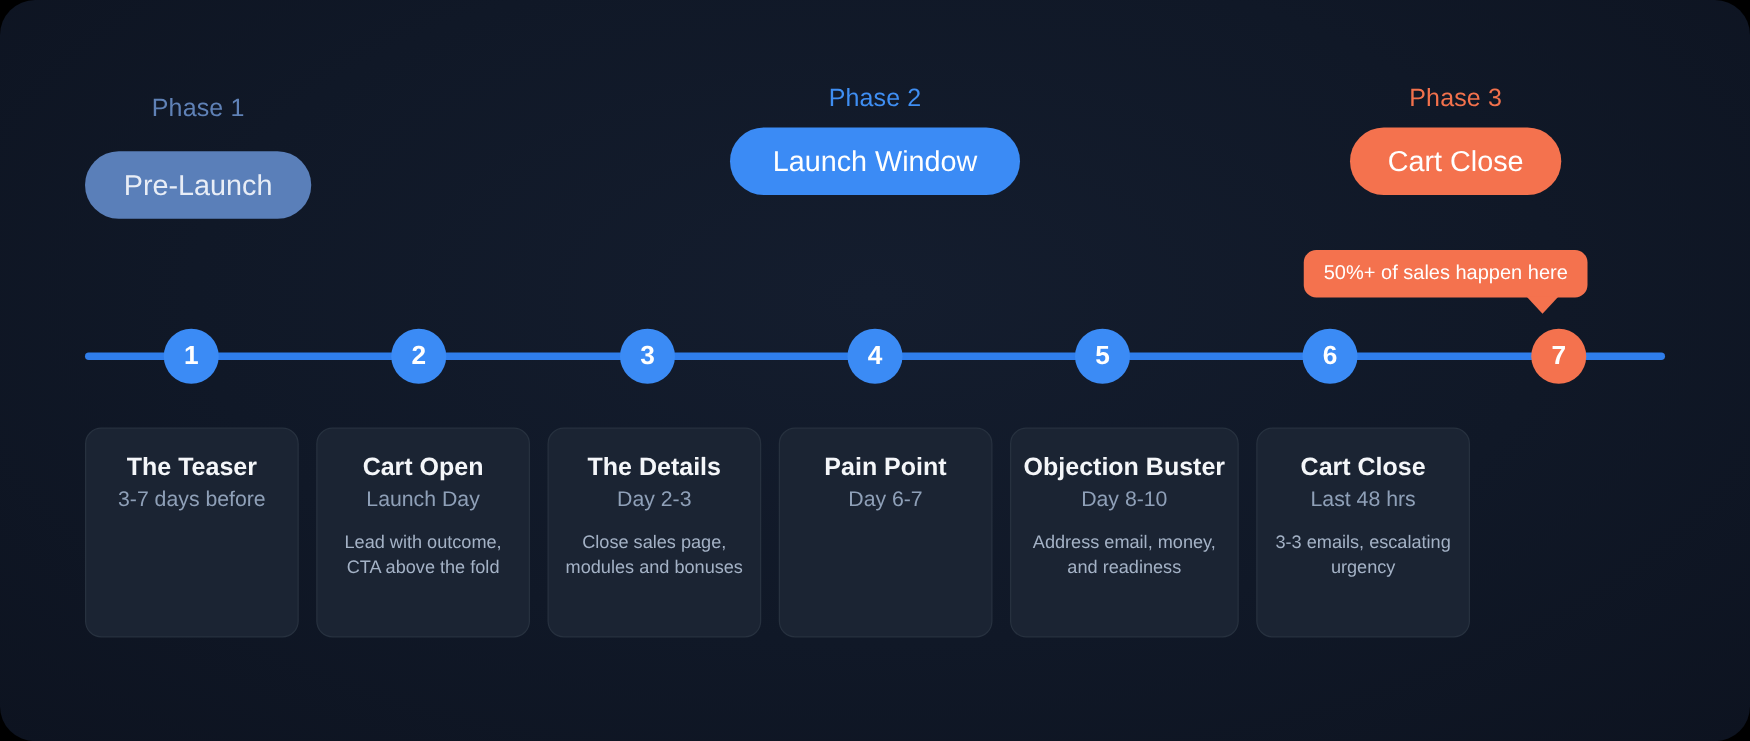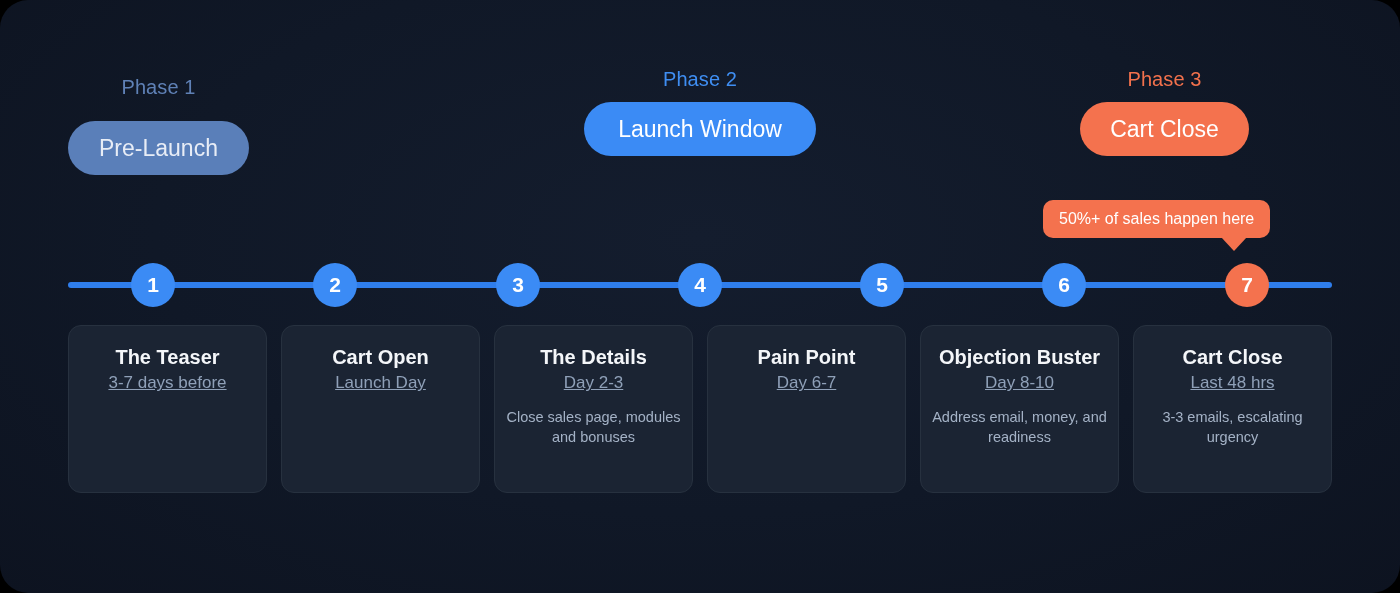--- a/index.html
+++ b/index.html
@@ -108,22 +108,22 @@
     font-size: 21px;
     font-weight: bold;
     background: #3b8bf5;
   }
   .node.accent { background: #f4724e; }
 
   
   #cards {
     position: absolute;
     left: 68px;
-    top: 325px;
-    width: 1264px;
+    top: 342px;
+    width: 1108px;
     display: flex;
     gap: 14px;
     align-items: center;
   }
   .card {
     flex: 1 1 0;
     height: 168px;
     background: #1b2433;
     border: 1px solid #27313f;
     border-radius: 13px;
@@ -138,21 +138,20 @@
     font-weight: bold;
     color: #f4f6f9;
     line-height: 1.12;
     white-space: nowrap;
   }
   .card-sub {
     font-size: 17px;
     color: #8fa0b8;
     margin-top: 5px;
     white-space: nowrap;
-    text-decoration: underline;
   }
   .card-desc {
     font-size: 14.5px;
     color: #a4b2c6;
     line-height: 1.34;
     margin-top: 15px;
   }
 </style>
 </head>
 <body>
@@ -191,20 +190,21 @@
   <div id="cards">
 
     <div class="card">
       <div class="card-title">The Teaser</div>
       <div class="card-sub">3-7 days before</div>
     </div>
 
     <div class="card">
       <div class="card-title">Cart Open</div>
       <div class="card-sub">Launch Day</div>
+      <div class="card-desc">Lead with outcome, CTA above the fold</div>
     </div>
 
     <div class="card">
       <div class="card-title">The Details</div>
       <div class="card-sub">Day 2-3</div>
       <div class="card-desc">Close sales page, modules and bonuses</div>
     </div>
 
 
     <div class="card">

